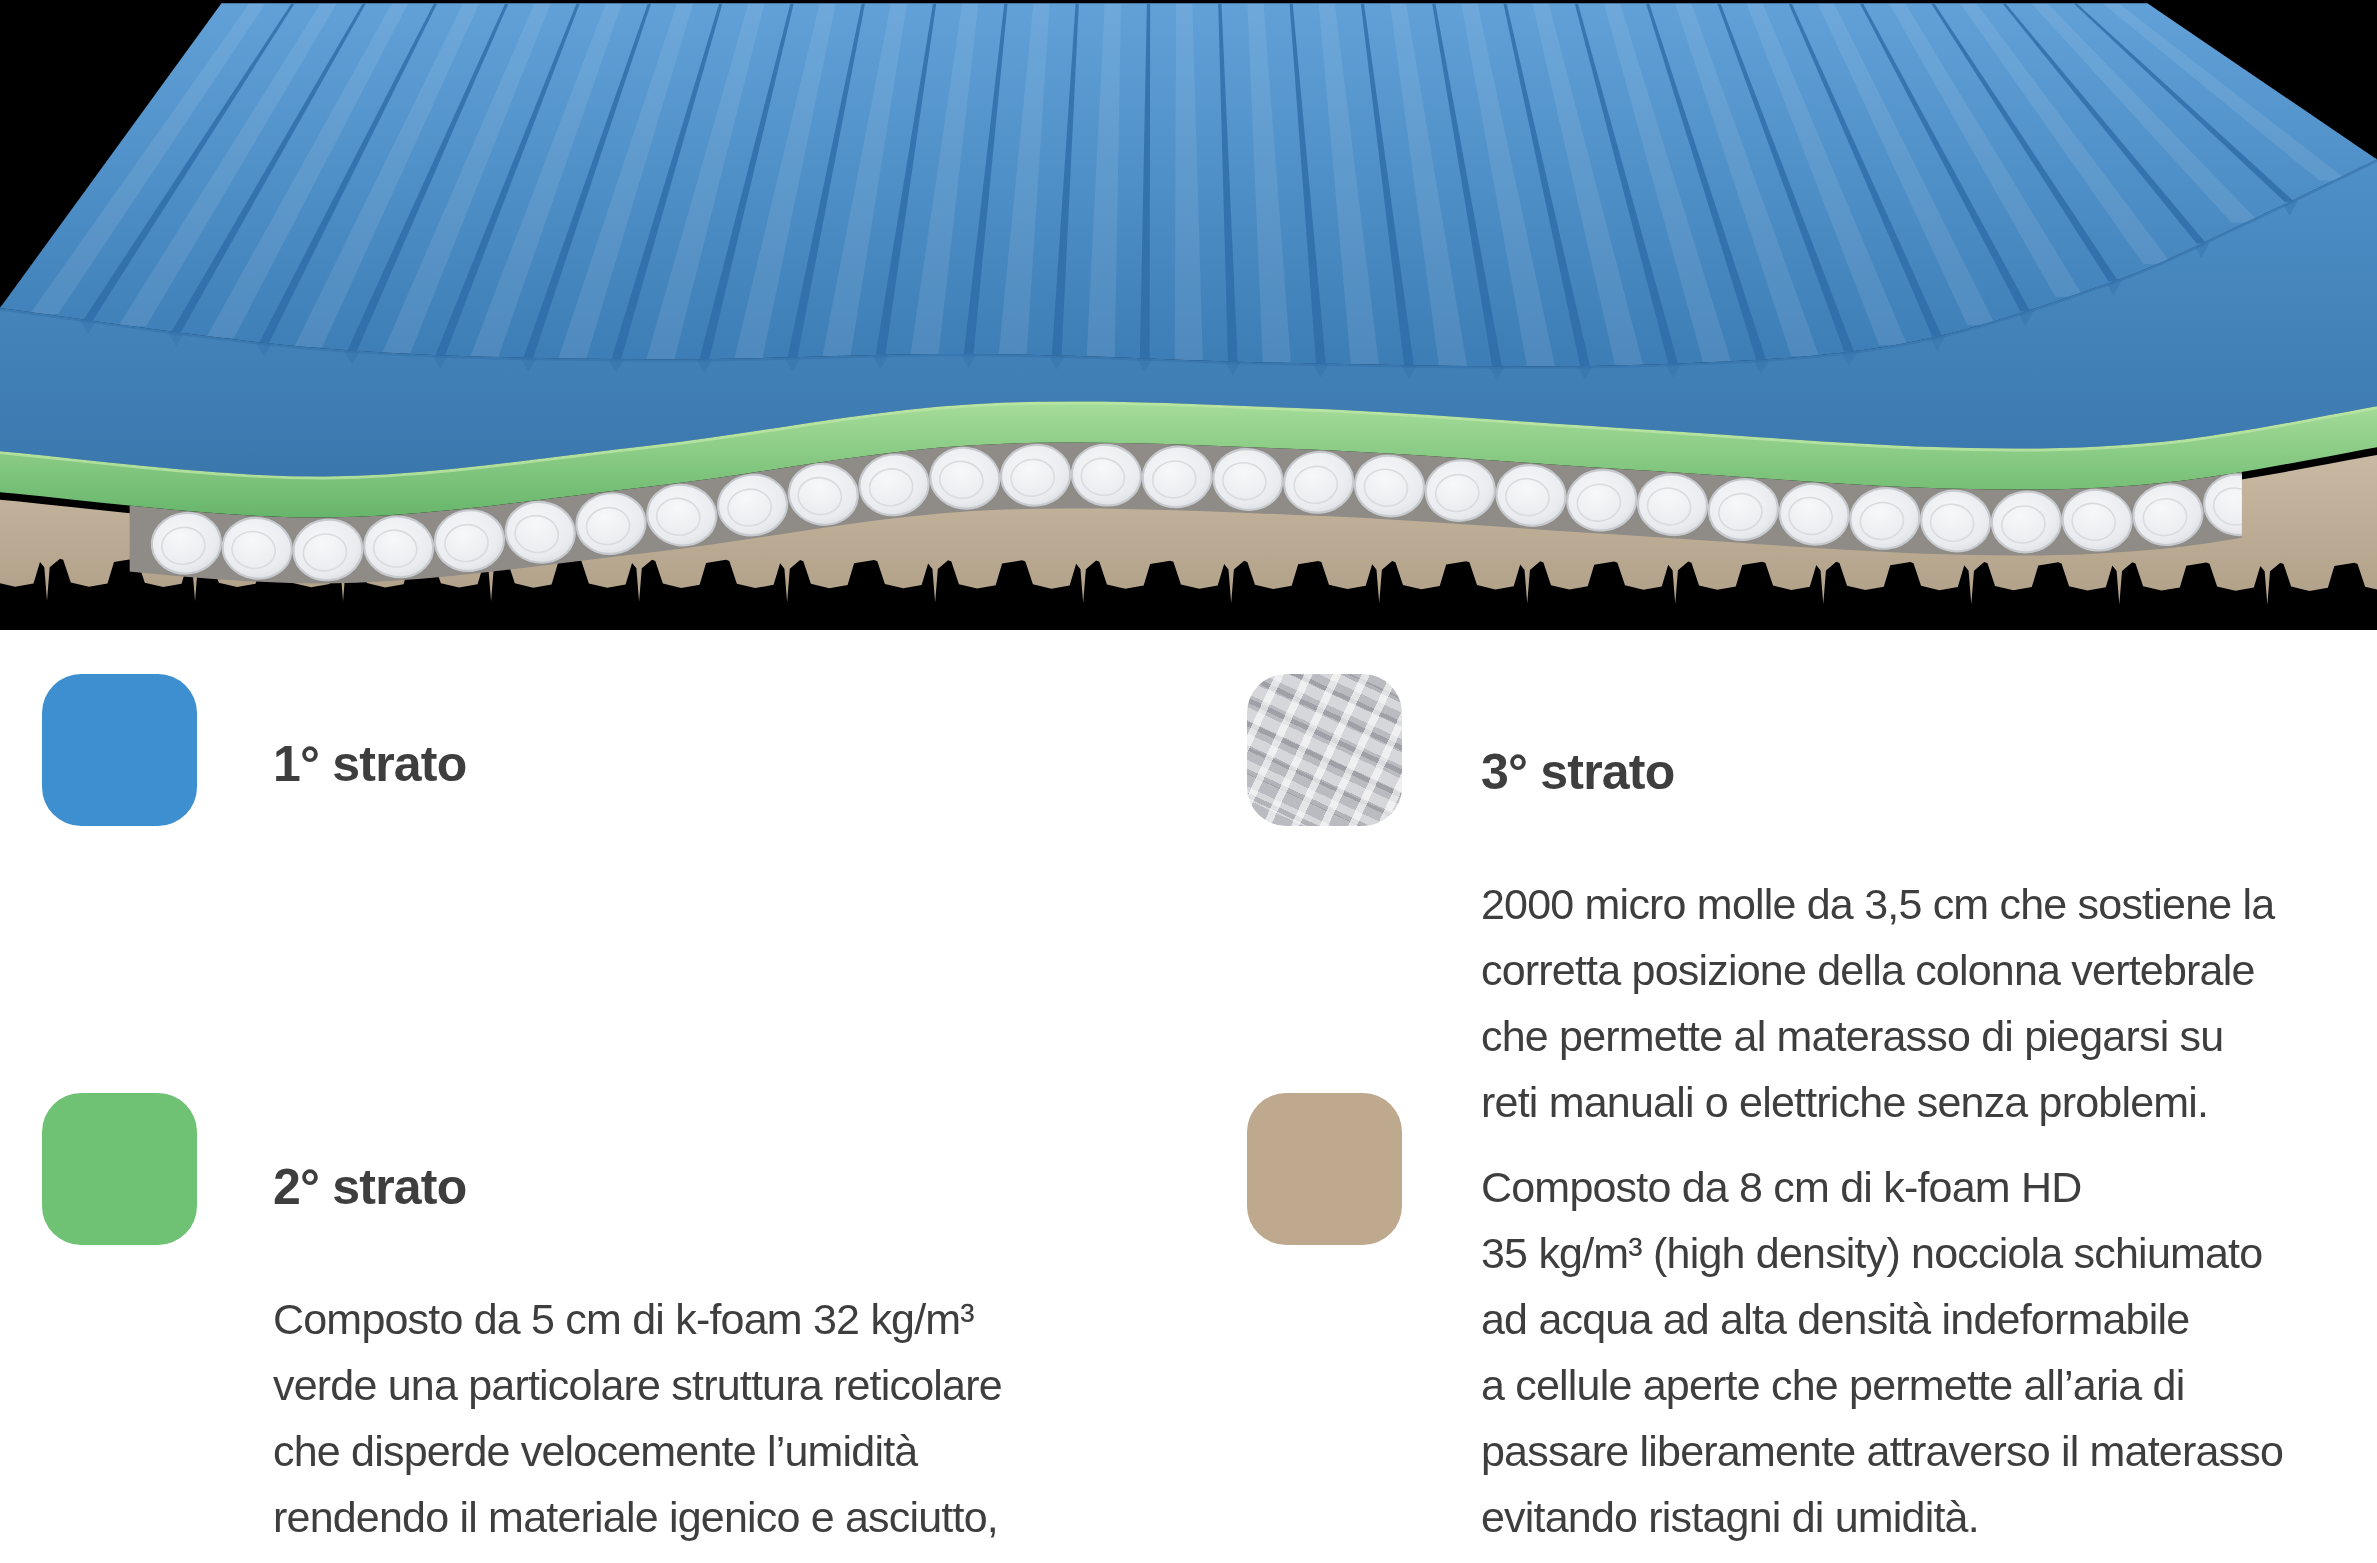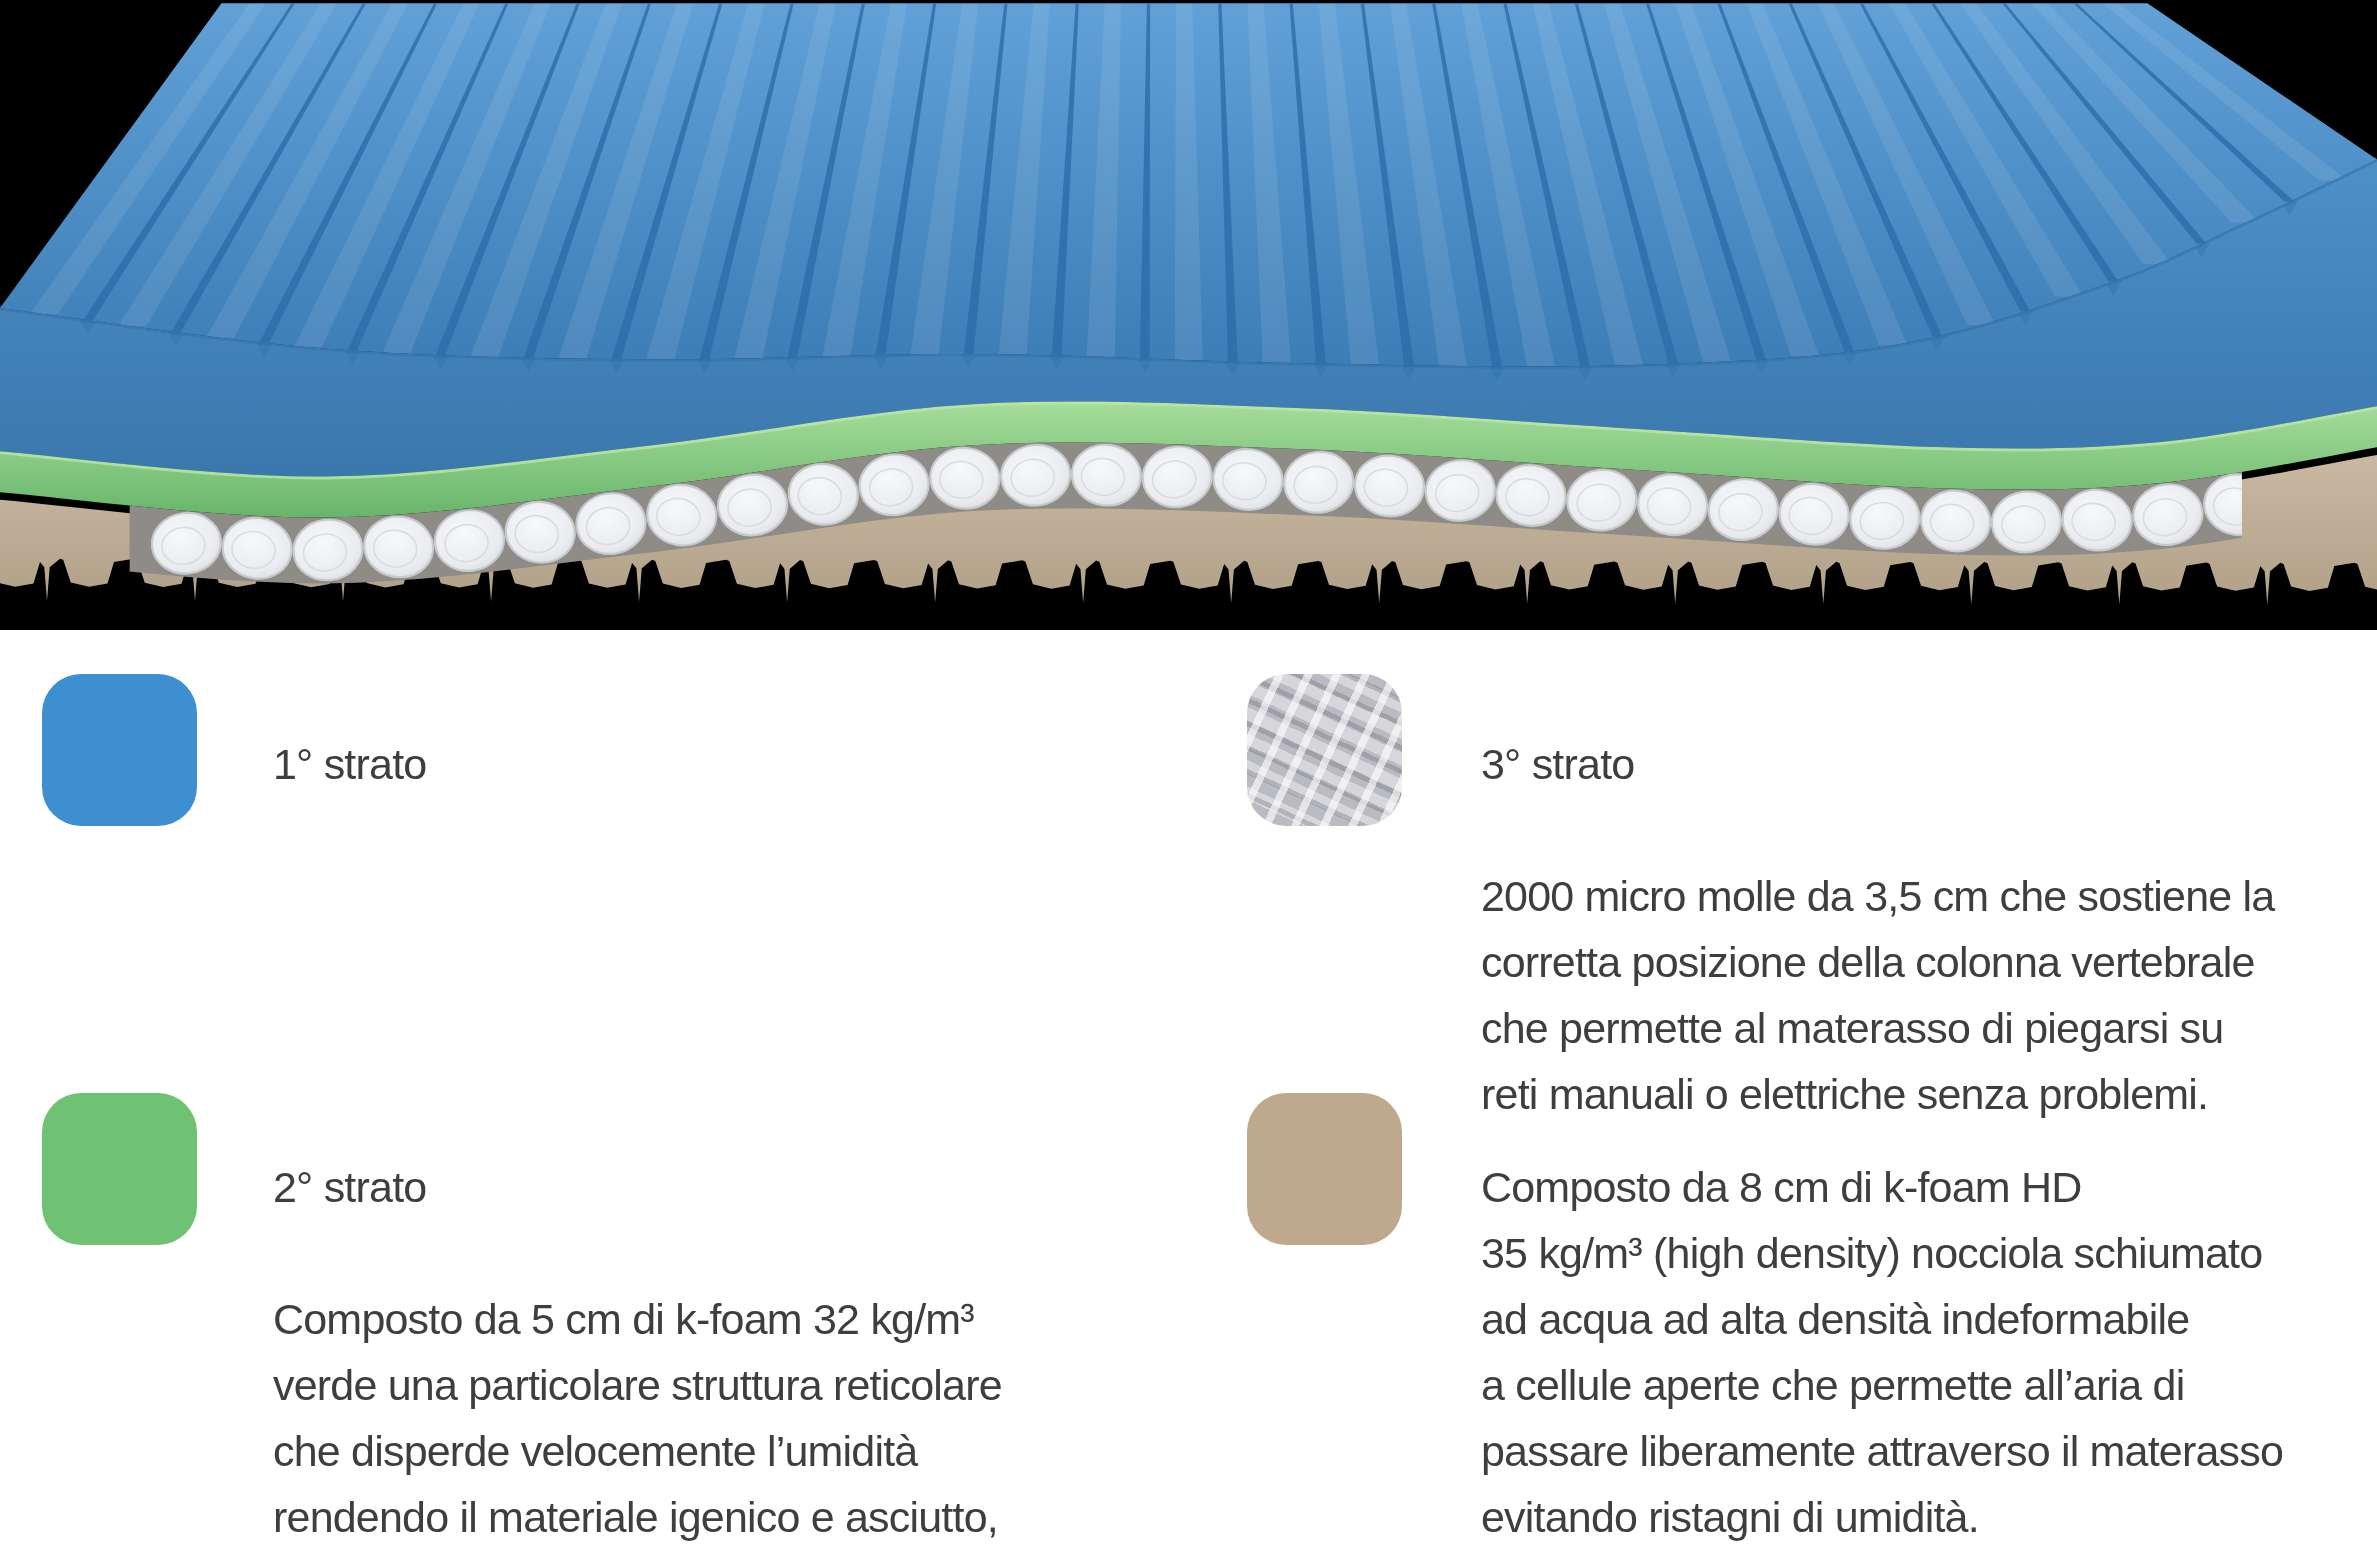--- a/index.html
+++ b/index.html
@@ -20,21 +20,21 @@
     background-color:#c9cacf;
     background-image:
       repeating-linear-gradient(115deg, rgba(255,255,255,.62) 0 7.6px, rgba(255,255,255,0) 7.6px 26px),
       repeating-linear-gradient(205deg, rgba(96,98,108,.30) 0 4.9px, rgba(96,98,108,0) 4.9px 21.6px),
       repeating-linear-gradient(25deg, rgba(255,255,255,.25) 0 12px, rgba(120,122,130,.18) 12px 24px);
   }
   .layer-text{
     position:absolute;color:#3e3e3e;font-size:43px;line-height:66px;
     letter-spacing:-0.8px;white-space:pre-line;
   }
-  .layer-title{font-size:43px;line-height:66px;}
+  .layer-title{font-size:50px;line-height:66px;font-weight:bold;}
   .col1{left:273px;}
   .col2{left:1481px;}
 </style>
 </head>
 <body>
 
 <div class="photo-wrap">
   <svg id="mattress-art" viewBox="0 0 4400 1166" xmlns="http://www.w3.org/2000/svg">
     <defs>
       <linearGradient id="gTop" x1="0" y1="0" x2="0" y2="1">
@@ -239,21 +239,21 @@
     <div class="layer-title">2° strato</div>
     <div class="layer-body">Composto da 5 cm di k-foam 32 kg/m³
 verde una particolare struttura reticolare
 che disperde velocemente l’umidità
 rendendo il materiale igenico e asciutto,
 utilizzato come struttura ortopedica contiene
 al suo interno il molleggio.</div>
   </div>
 
   <div class="swatch sw-springs" style="left:1247px;top:44px;"></div>
-  <div class="layer-text col2" style="top:35px;">
+  <div class="layer-text col2" style="top:43px;">
     <div class="layer-title">3° strato</div>
     <div class="layer-body">2000 micro molle da 3,5 cm che sostiene la
 corretta posizione della colonna vertebrale
 che permette al materasso di piegarsi su
 reti manuali o elettriche senza problemi.</div>
   </div>
 
   <div class="swatch" style="left:1247px;top:463px;background:#BEA88E;"></div>
   <div class="layer-text col2" style="top:458px;">
     <div class="layer-body">Composto da 8 cm di k-foam HD

